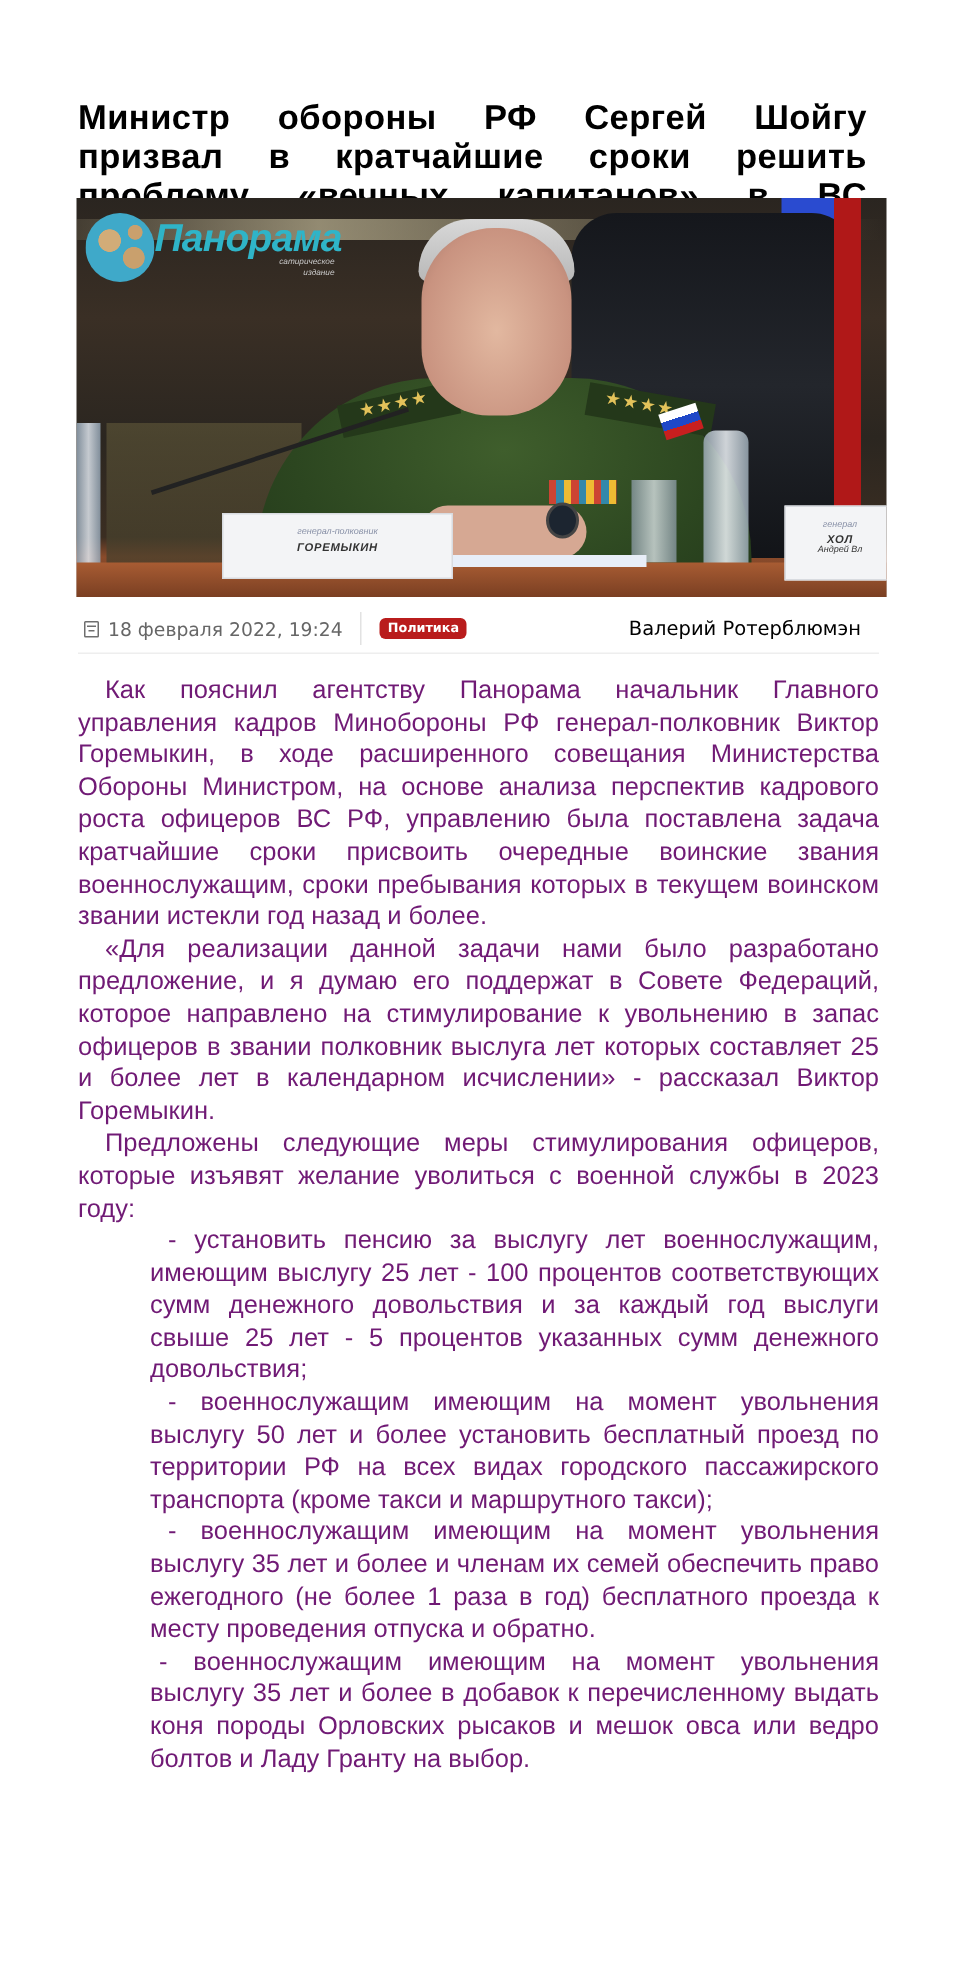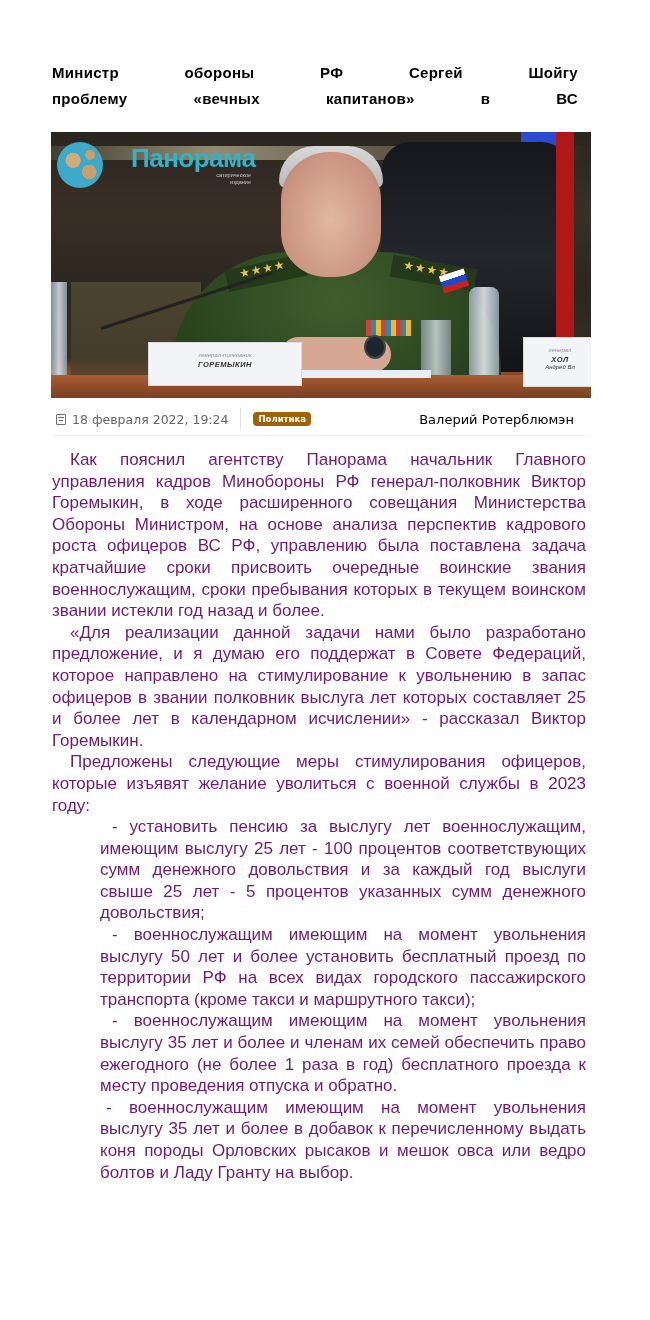--- a/index.html
+++ b/index.html
@@ -1,21 +1,21 @@
 <!DOCTYPE html>
 <html><head>
 <meta charset="utf-8">
 <style>
   html, body { margin: 0; padding: 0; background: #ffffff; }
   body { width: 650px; height: 1320px; position: relative; overflow: hidden; font-family: "Liberation Sans", sans-serif; color: #111; }
 
   .headline {
     position: absolute; left: 52px; top: 50px; width: 526px;
     font-family: "Liberation Sans", sans-serif; font-weight: 700;
-    font-size: 15px; line-height: 26px; color: #000;
+    font-size: 23px; line-height: 26px; color: #000;
     text-align: justify; text-align-last: justify; letter-spacing: 0.3px;
   }
   .headline span { display: block; text-align: justify; text-align-last: justify; }
 
   .photo {
     position: absolute; left: 51px; top: 132px; width: 540px; height: 266px;
     overflow: hidden;
     background: linear-gradient(180deg, #2a2520 0%, #3a2f25 30%, #2b2620 60%, #3b2e22 85%, #8a4b2b 90%, #6a3a22 100%);
   }
   .photo .wall-stripe { position: absolute; left: 0; top: 14px; width: 100%; height: 14px;
@@ -57,51 +57,52 @@
   .nameplate.side { left: 472px; top: 205px; width: 72px; height: 48px; }
   .nameplate .rank { display: block; font-size: 6px; font-style: italic; color: #8a92a8; margin-top: 9px; }
   .nameplate .surname { display: block; font-size: 7.5px; font-weight: 700; font-style: italic; letter-spacing: 0.5px; color: #333; margin-top: 2px; }
   .nameplate .given { display: block; font-size: 6px; font-style: italic; color: #333; }
   .logo { position: absolute; left: 6px; top: 10px; display: flex; align-items: center; }
   .logo .globe { width: 46px; height: 46px; border-radius: 50%;
     background: radial-gradient(circle at 35% 40%, #d2ac78 0 18%, rgba(0,0,0,0) 19%),
                 radial-gradient(circle at 70% 65%, #c9a06d 0 16%, rgba(0,0,0,0) 17%),
                 radial-gradient(circle at 72% 28%, #c9a06d 0 10%, rgba(0,0,0,0) 11%),
                 #3fa9c9; }
-  .logo .texts { margin-left: 28px; position: relative; }
+  .logo .texts { margin-left: 0; position: relative; font-style: italic; }
   .logo .brand { font-family: "Liberation Sans", sans-serif; font-weight: 700; font-size: 26px; color: #2fb4c8; letter-spacing: -0.5px; line-height: 28px; }
   .logo .tagline { font-size: 5.5px; color: #c8c8c8; text-align: right; line-height: 7px; width: 120px; }
 
   .meta {
     position: absolute; left: 52px; top: 403px; width: 534px; height: 32px;
     border-bottom: 1px solid #eeeeee; display: flex; align-items: center;
     font-family: "DejaVu Sans", sans-serif;
     text-align: right;
   }
   .meta .cal-icon { width: 10px; height: 11px; border: 1.5px solid #6e6e6e; box-sizing: border-box; border-radius: 1px; position: relative; margin-right: 6px; margin-left: 4px; }
   .meta .cal-icon::before { content: ""; position: absolute; left: 1px; right: 1px; top: 2px; height: 1.5px; background: #6e6e6e; }
   .meta .cal-icon::after { content: ""; position: absolute; left: 2px; right: 2px; top: 5px; height: 1px; background: #6e6e6e; }
   .meta .date { font-size: 12.5px; color: #666; }
   .meta .divider { width: 1px; height: 22px; background: #e2e2e2; margin: 0 12px; }
-  .meta .badge { background: #a16207; color: #fff; font-size: 8.5px; font-weight: 700; padding: 2px 5px; border-radius: 4px; }
+  .meta .badge { background: #b91c1c; color: #fff; font-size: 8.5px; font-weight: 700; padding: 2px 5px; border-radius: 4px; }
   .meta .author { margin-left: auto; margin-right: 12px; font-size: 13px; color: #000000; }
 
   .article {
     position: absolute; left: 52px; top: 449px; width: 534px;
     font-family: "Liberation Sans", sans-serif; font-size: 17px; line-height: 21.6px; color: #701a75;
   }
   .article p { margin: 0; text-align: justify; text-indent: 18px; }
   .article p.bullet { text-indent: 12px; margin-left: 48px; }
   .article p.bullet.tight { text-indent: 6px; }
 </style>
 </head>
 <body>
 
 <h1 class="headline">
   <span>Министр обороны РФ Сергей Шойгу</span>
+  <span>призвал в кратчайшие сроки решить</span>
   <span>проблему «вечных капитанов» в ВС</span>
 </h1>
 
 <div class="photo">
   <div class="wall-stripe"></div>
   <div class="left-panel"></div>
   <div class="flag-blue"></div>
   <div class="chair"></div>
   <div class="flag-red"></div>
   <div class="body"></div>

